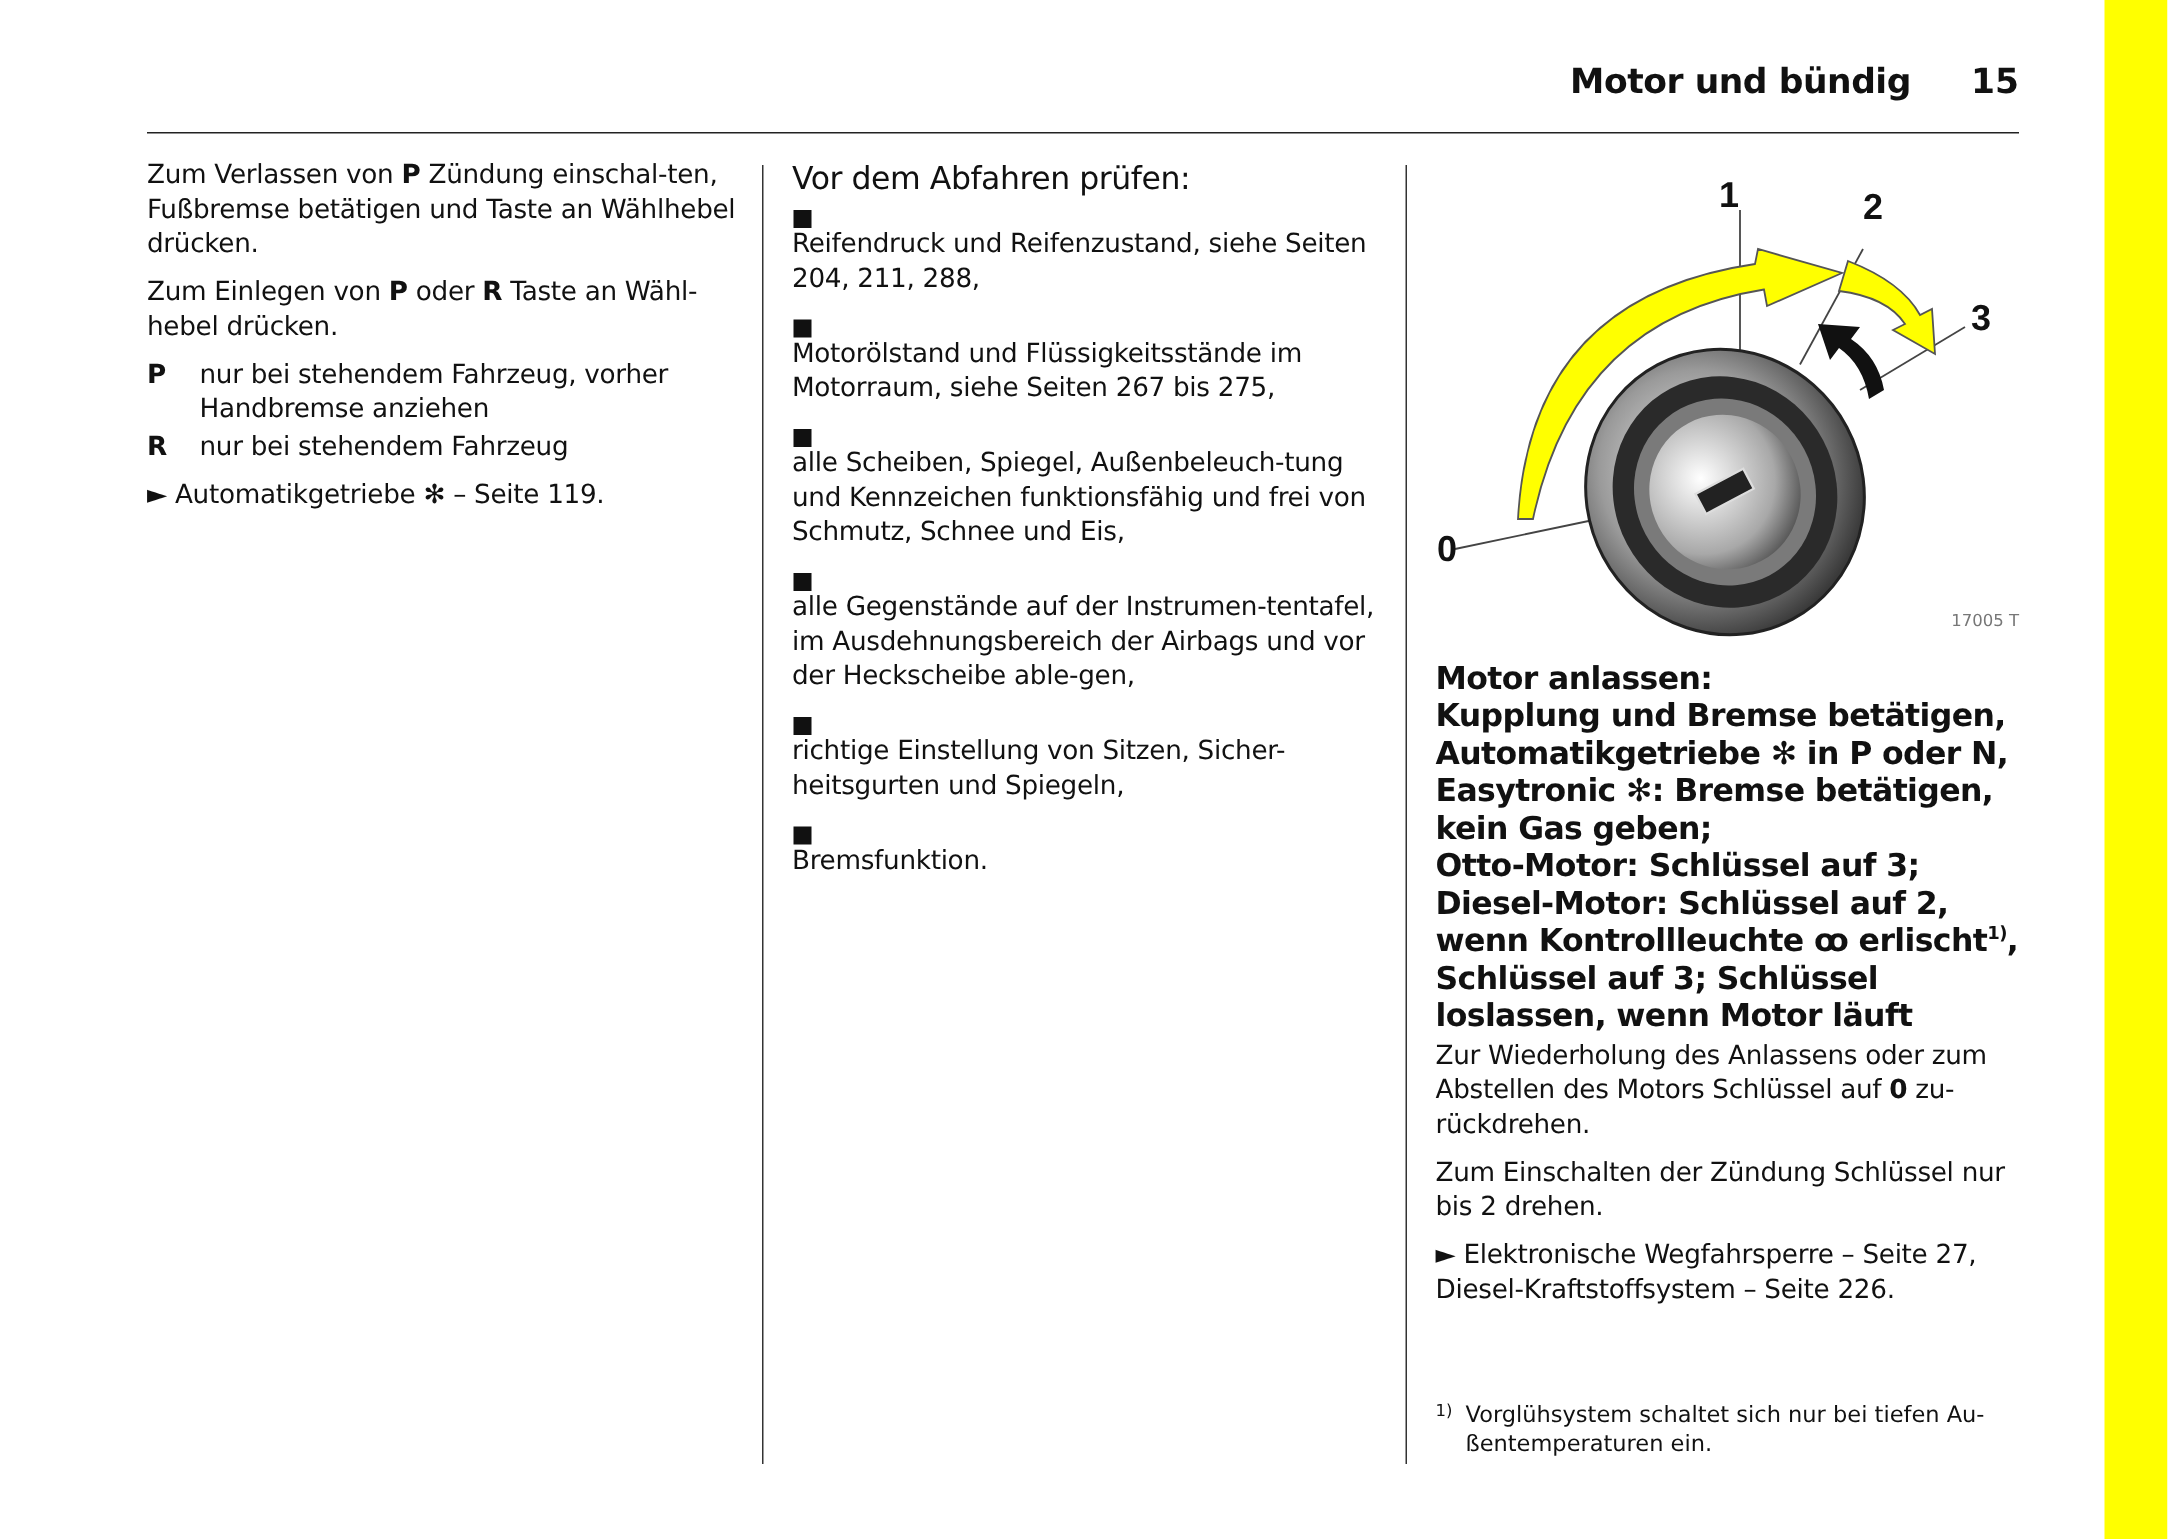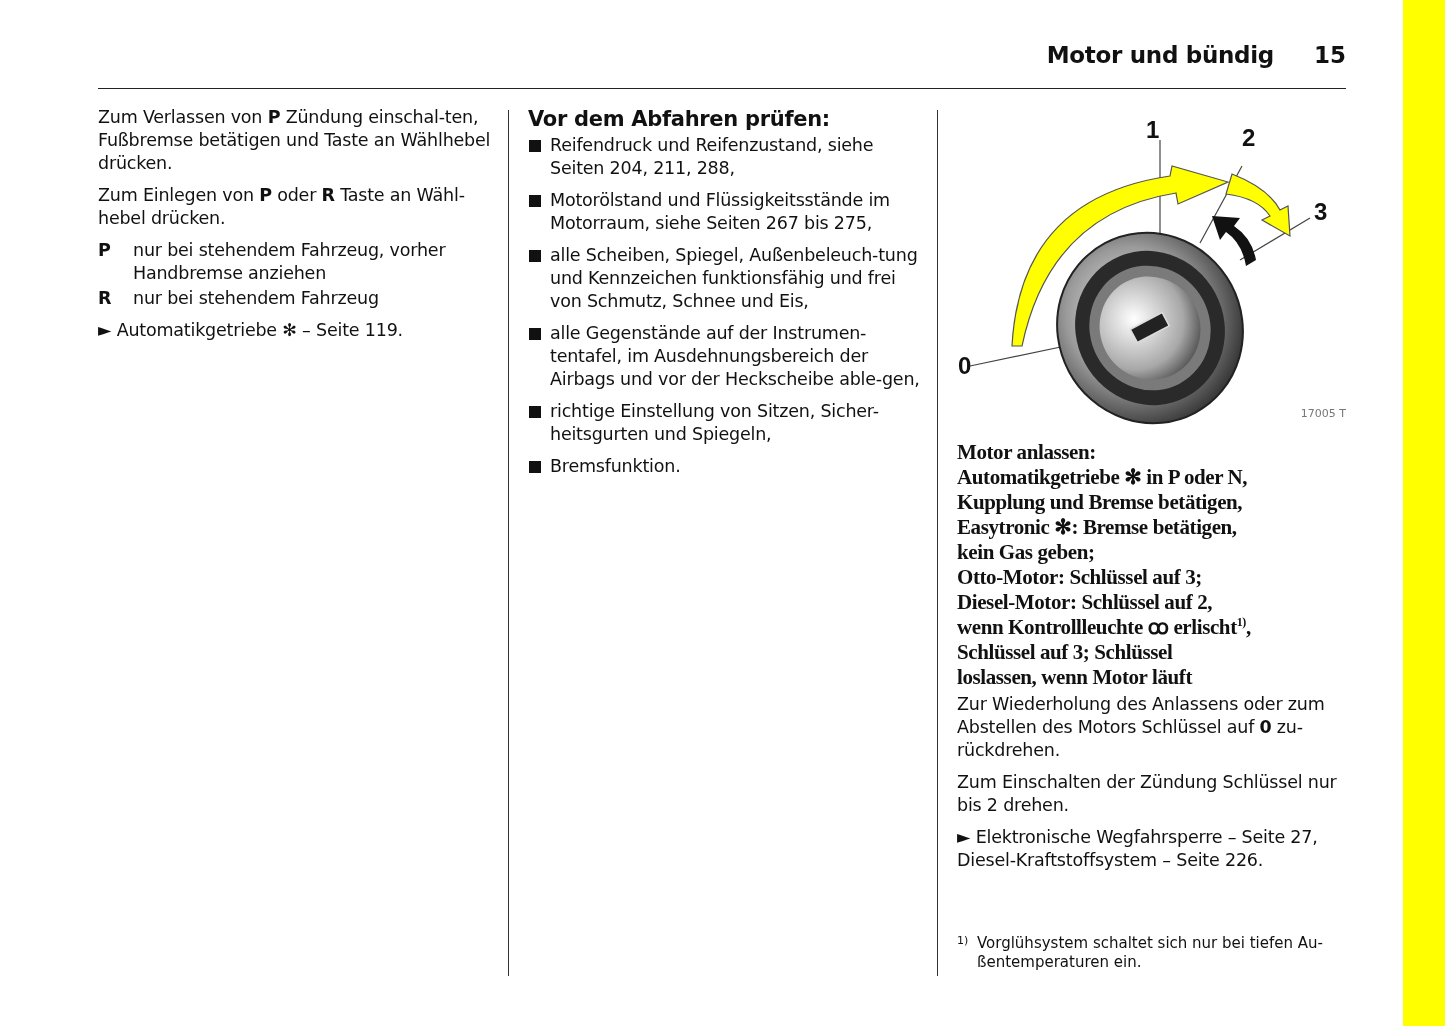--- a/index.html
+++ b/index.html
@@ -12,25 +12,25 @@
   .header-title { position: absolute; left: 1000px; width: 274px; text-align: right; top: 42px; font-size: 23px; font-weight: bold; letter-spacing: -0.3px; }
   .page-num { position: absolute; left: 1300px; width: 46px; text-align: right; top: 42px; font-size: 23px; font-weight: bold; }
   .header-rule { position: absolute; left: 98px; top: 88px; width: 1248px; height: 0; border-top: 1.5px solid #222; }
   .divider { position: absolute; top: 110px; height: 866px; width: 0; border-left: 1.5px solid #333; }
   .col { position: absolute; font-size: 17.5px; line-height: 23px; letter-spacing: -0.2px; }
   .col p { margin: 0 0 9px 0; }
   .col b { font-weight: bold; }
   .def-row { display: flex; margin: 0 0 2px 0; }
   .def-key { width: 35px; font-weight: bold; flex-shrink: 0; }
   .def-val { flex: 1; }
-  .h2 { font-size: 21px; font-weight: bold; line-height: 25px; margin: 0 0 2px 0; letter-spacing: -0.3px; }
-  .bullet { display: flex; margin: 0 0 9px 0; }
+  .h2 { font-size: 21px; font-weight: normal; line-height: 25px; margin: 0 0 2px 0; letter-spacing: -0.3px; }
+  .bullet { display: flex; margin: 0 0 9px 0; flex-direction: column; }
   .bullet .sq { width: 12px; height: 12px; background: #111; margin: 6px 9px 0 1px; flex-shrink: 0; }
   .bullet .txt { flex: 1; }
-  .bold-block { font-size: 21px; font-weight: bold; line-height: 25px; letter-spacing: -0.4px; margin-bottom: 3px; font-family: Liberation Serif, serif; }
+  .bold-block { font-size: 21px; font-weight: bold; line-height: 25px; letter-spacing: -0.4px; margin-bottom: 3px; }
   .bold-block div { white-space: nowrap; }
   .footnote { position: absolute; left: 957px; top: 934px; width: 395px; font-size: 15px; line-height: 19px; display: flex; }
   .footnote .fn-mark { font-size: 11px; width: 20px; flex-shrink: 0; line-height: 14px; }
   sup { font-size: 12px; line-height: 0; }
   .figure { position: absolute; left: 950px; top: 108px; width: 400px; height: 320px; }
   .fig-code { position: absolute; right: 4px; bottom: 8px; font-size: 11px; color: #777; font-family: "DejaVu Sans", sans-serif; margin-top: 31px; }
 </style>
 </head>
 <body>
 
@@ -123,22 +123,22 @@
     <text x="196" y="30" font-family="Liberation Sans, sans-serif" font-size="24" font-weight="bold" fill="#111">1</text>
     <text x="292" y="38" font-family="Liberation Sans, sans-serif" font-size="24" font-weight="bold" fill="#111">2</text>
     <text x="364" y="112" font-family="Liberation Sans, sans-serif" font-size="24" font-weight="bold" fill="#111">3</text>
   </svg>
   <span class="fig-code">17005 T</span>
 </div>
 
 <div class="col" style="left:957px; top:440px; width:395px;">
   <div class="bold-block">
     <div>Motor anlassen:</div>
+    <div>Kupplung und Bremse betätigen,</div>
     <div>Automatikgetriebe ✻ in P oder N,</div>
-    <div>Kupplung und Bremse betätigen,</div>
     <div>Easytronic ✻: Bremse betätigen,</div>
     <div>kein Gas geben;</div>
     <div>Otto-Motor: Schlüssel auf 3;</div>
     <div>Diesel-Motor: Schlüssel auf 2,</div>
     <div><span>wenn Kontrollleuchte </span><span>ꝏ</span><span> erlischt</span><sup>1)</sup><span>,</span></div>
     <div>Schlüssel auf 3; Schlüssel</div>
     <div>loslassen, wenn Motor läuft</div>
   </div>
   <p><span>Zur Wiederholung des Anlassens oder zum Abstellen des Motors Schlüssel auf </span><b>0</b><span> zu-rückdrehen.</span></p>
   <p>Zum Einschalten der Zündung Schlüssel nur bis 2 drehen.</p>

